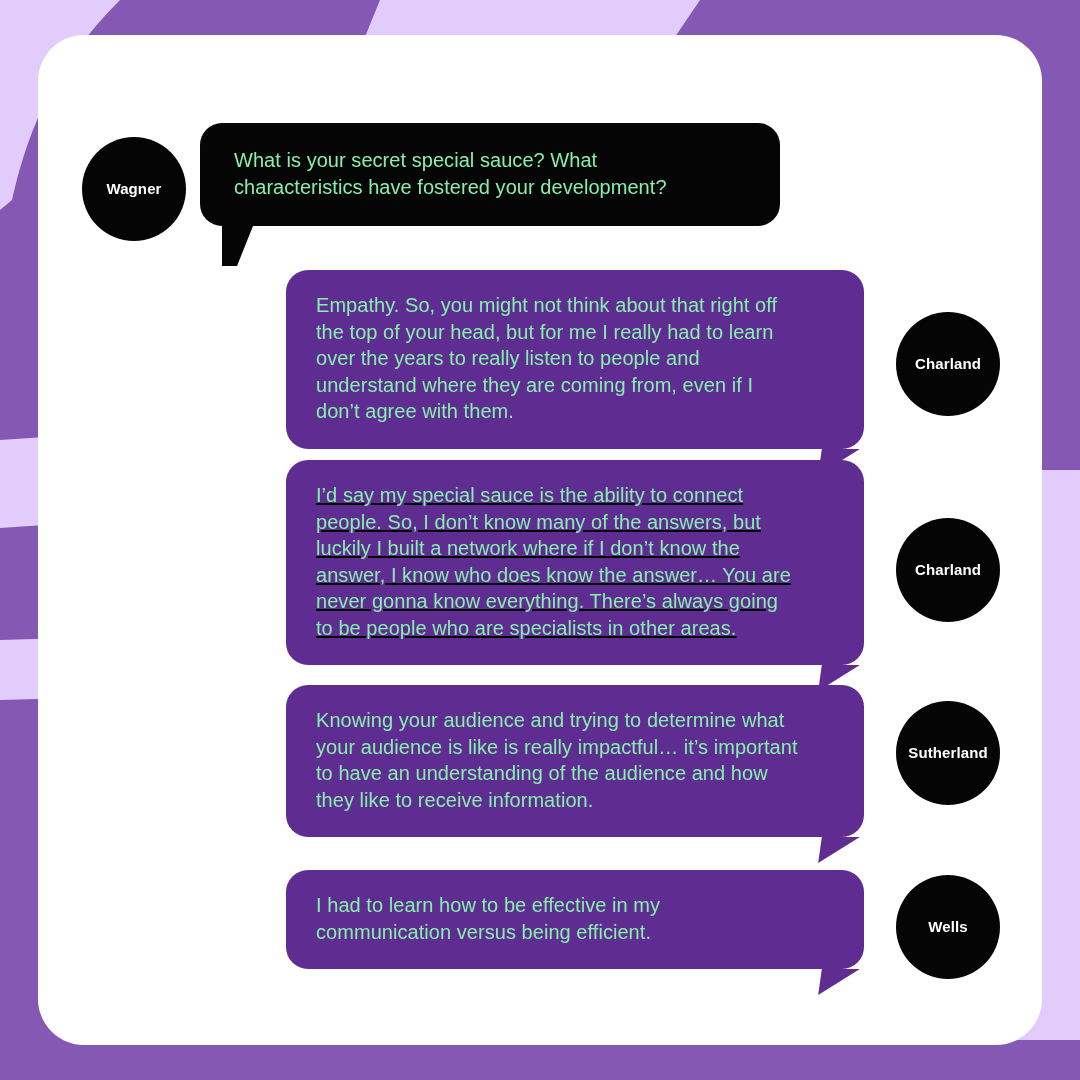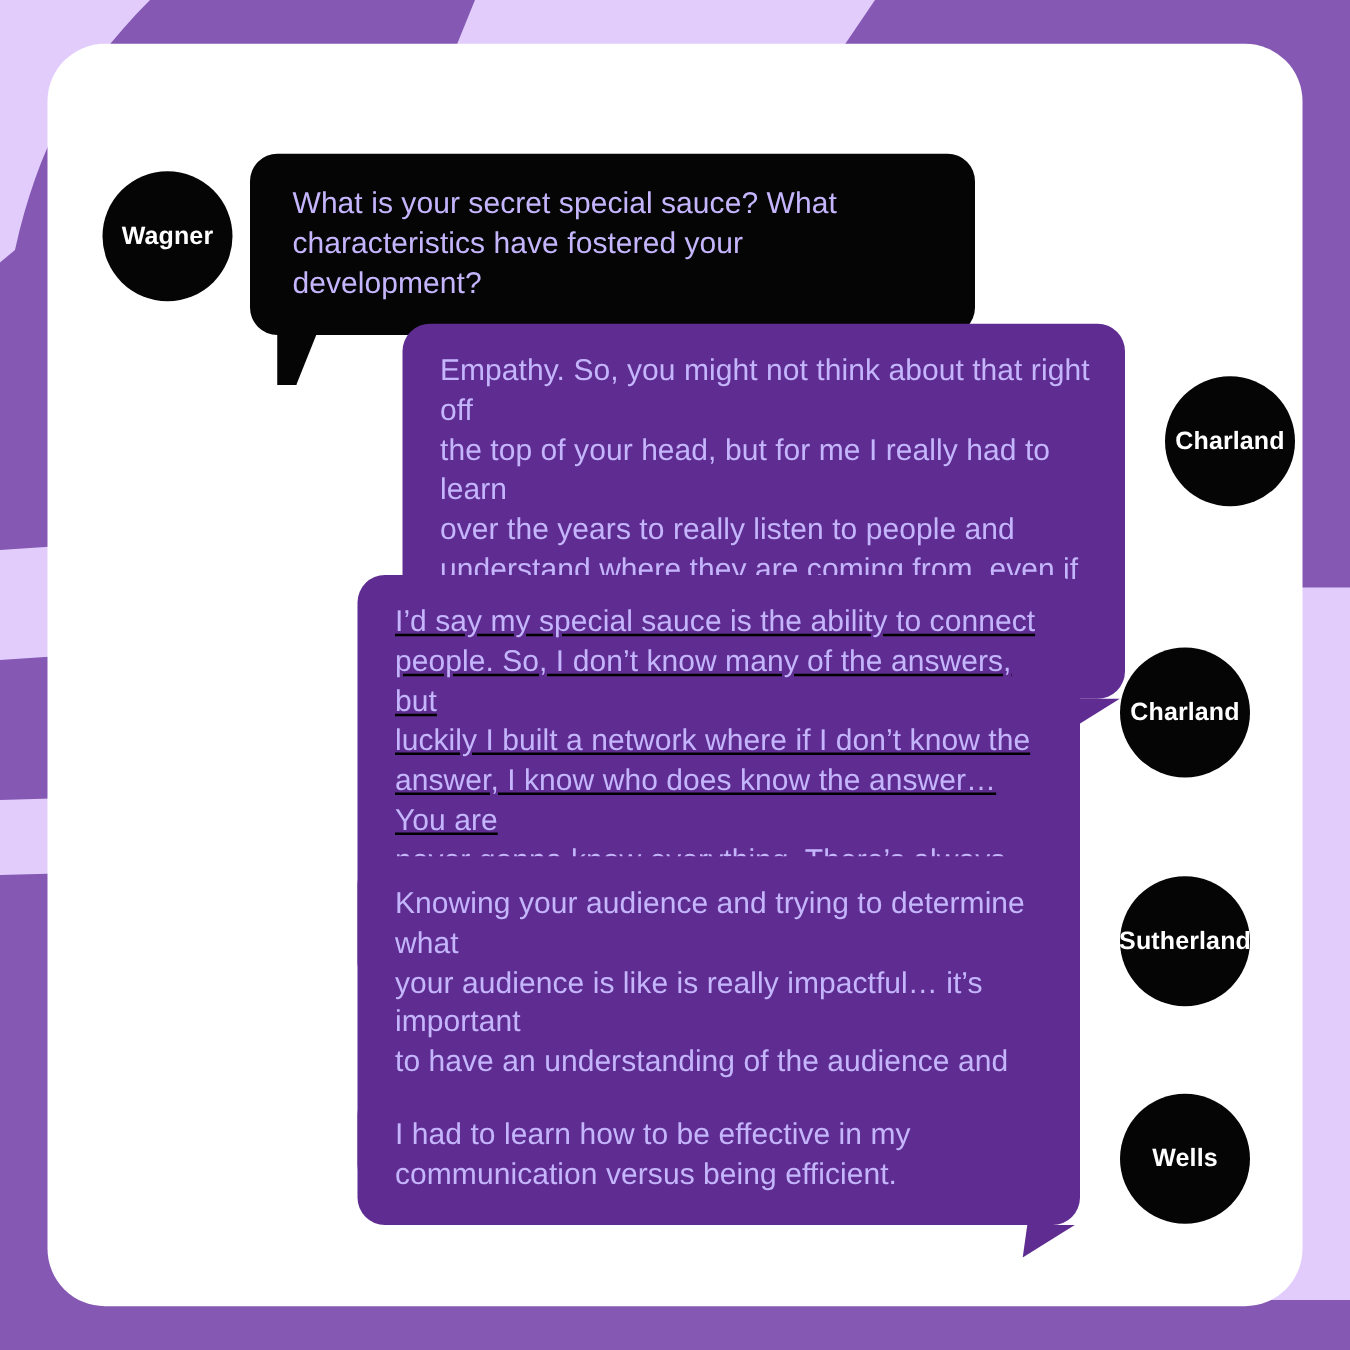--- a/index.html
+++ b/index.html
@@ -46,34 +46,34 @@
     background: #050505;
     border-radius: 50%;
     display: flex;
     align-items: center;
     justify-content: center;
     flex: none;
   }
   .avatar-label {
     color: #FFFFFF;
     font-weight: bold;
-    font-size: 20px;
+    font-size: 15px;
     letter-spacing: .1px;
     line-height: 1.1;
     padding: 0 4px;
   }
 
   .bubble {
     position: relative;
     border-radius: 22px;
     box-sizing: border-box;
   }
   .bubble-text {
-    color: #c4b5fd;
-    font-size: 24px;
+    color: #86efac;
+    font-size: 20px;
     line-height: 1.325;
     letter-spacing: .05px;
     white-space: pre-line;
     display: block;
   }
 
   
   .bubble.q {
     background: #050505;
     padding: 24px 30px 26px 34px;
@@ -133,21 +133,21 @@
       <div class="avatar" style="width:104px;height:104px;margin-top:14px;">
         <span class="avatar-label">Wagner</span>
       </div>
       <div class="bubble q" style="width:580px; margin-left:14px;">
         <span class="bubble-text">What is your secret special sauce? What
 characteristics have fostered your development?</span>
         <span class="tail"></span>
       </div>
     </div>
 
-    <div class="row" style="left:248px; top:224px;margin-left:36px;">
+    <div class="row" style="left:248px; top:235px;">
       <div class="bubble a" style="width:578px;">
         <span class="bubble-text">Empathy. So, you might not think about that right off
 the top of your head, but for me I really had to learn
 over the years to really listen to people and
 understand where they are coming from, even if I
 don’t agree with them.</span>
         <span class="tail"></span>
       </div>
       <div class="avatar" style="width:104px;height:104px;margin-left:32px;margin-top:42px;">
         <span class="avatar-label">Charland</span>

